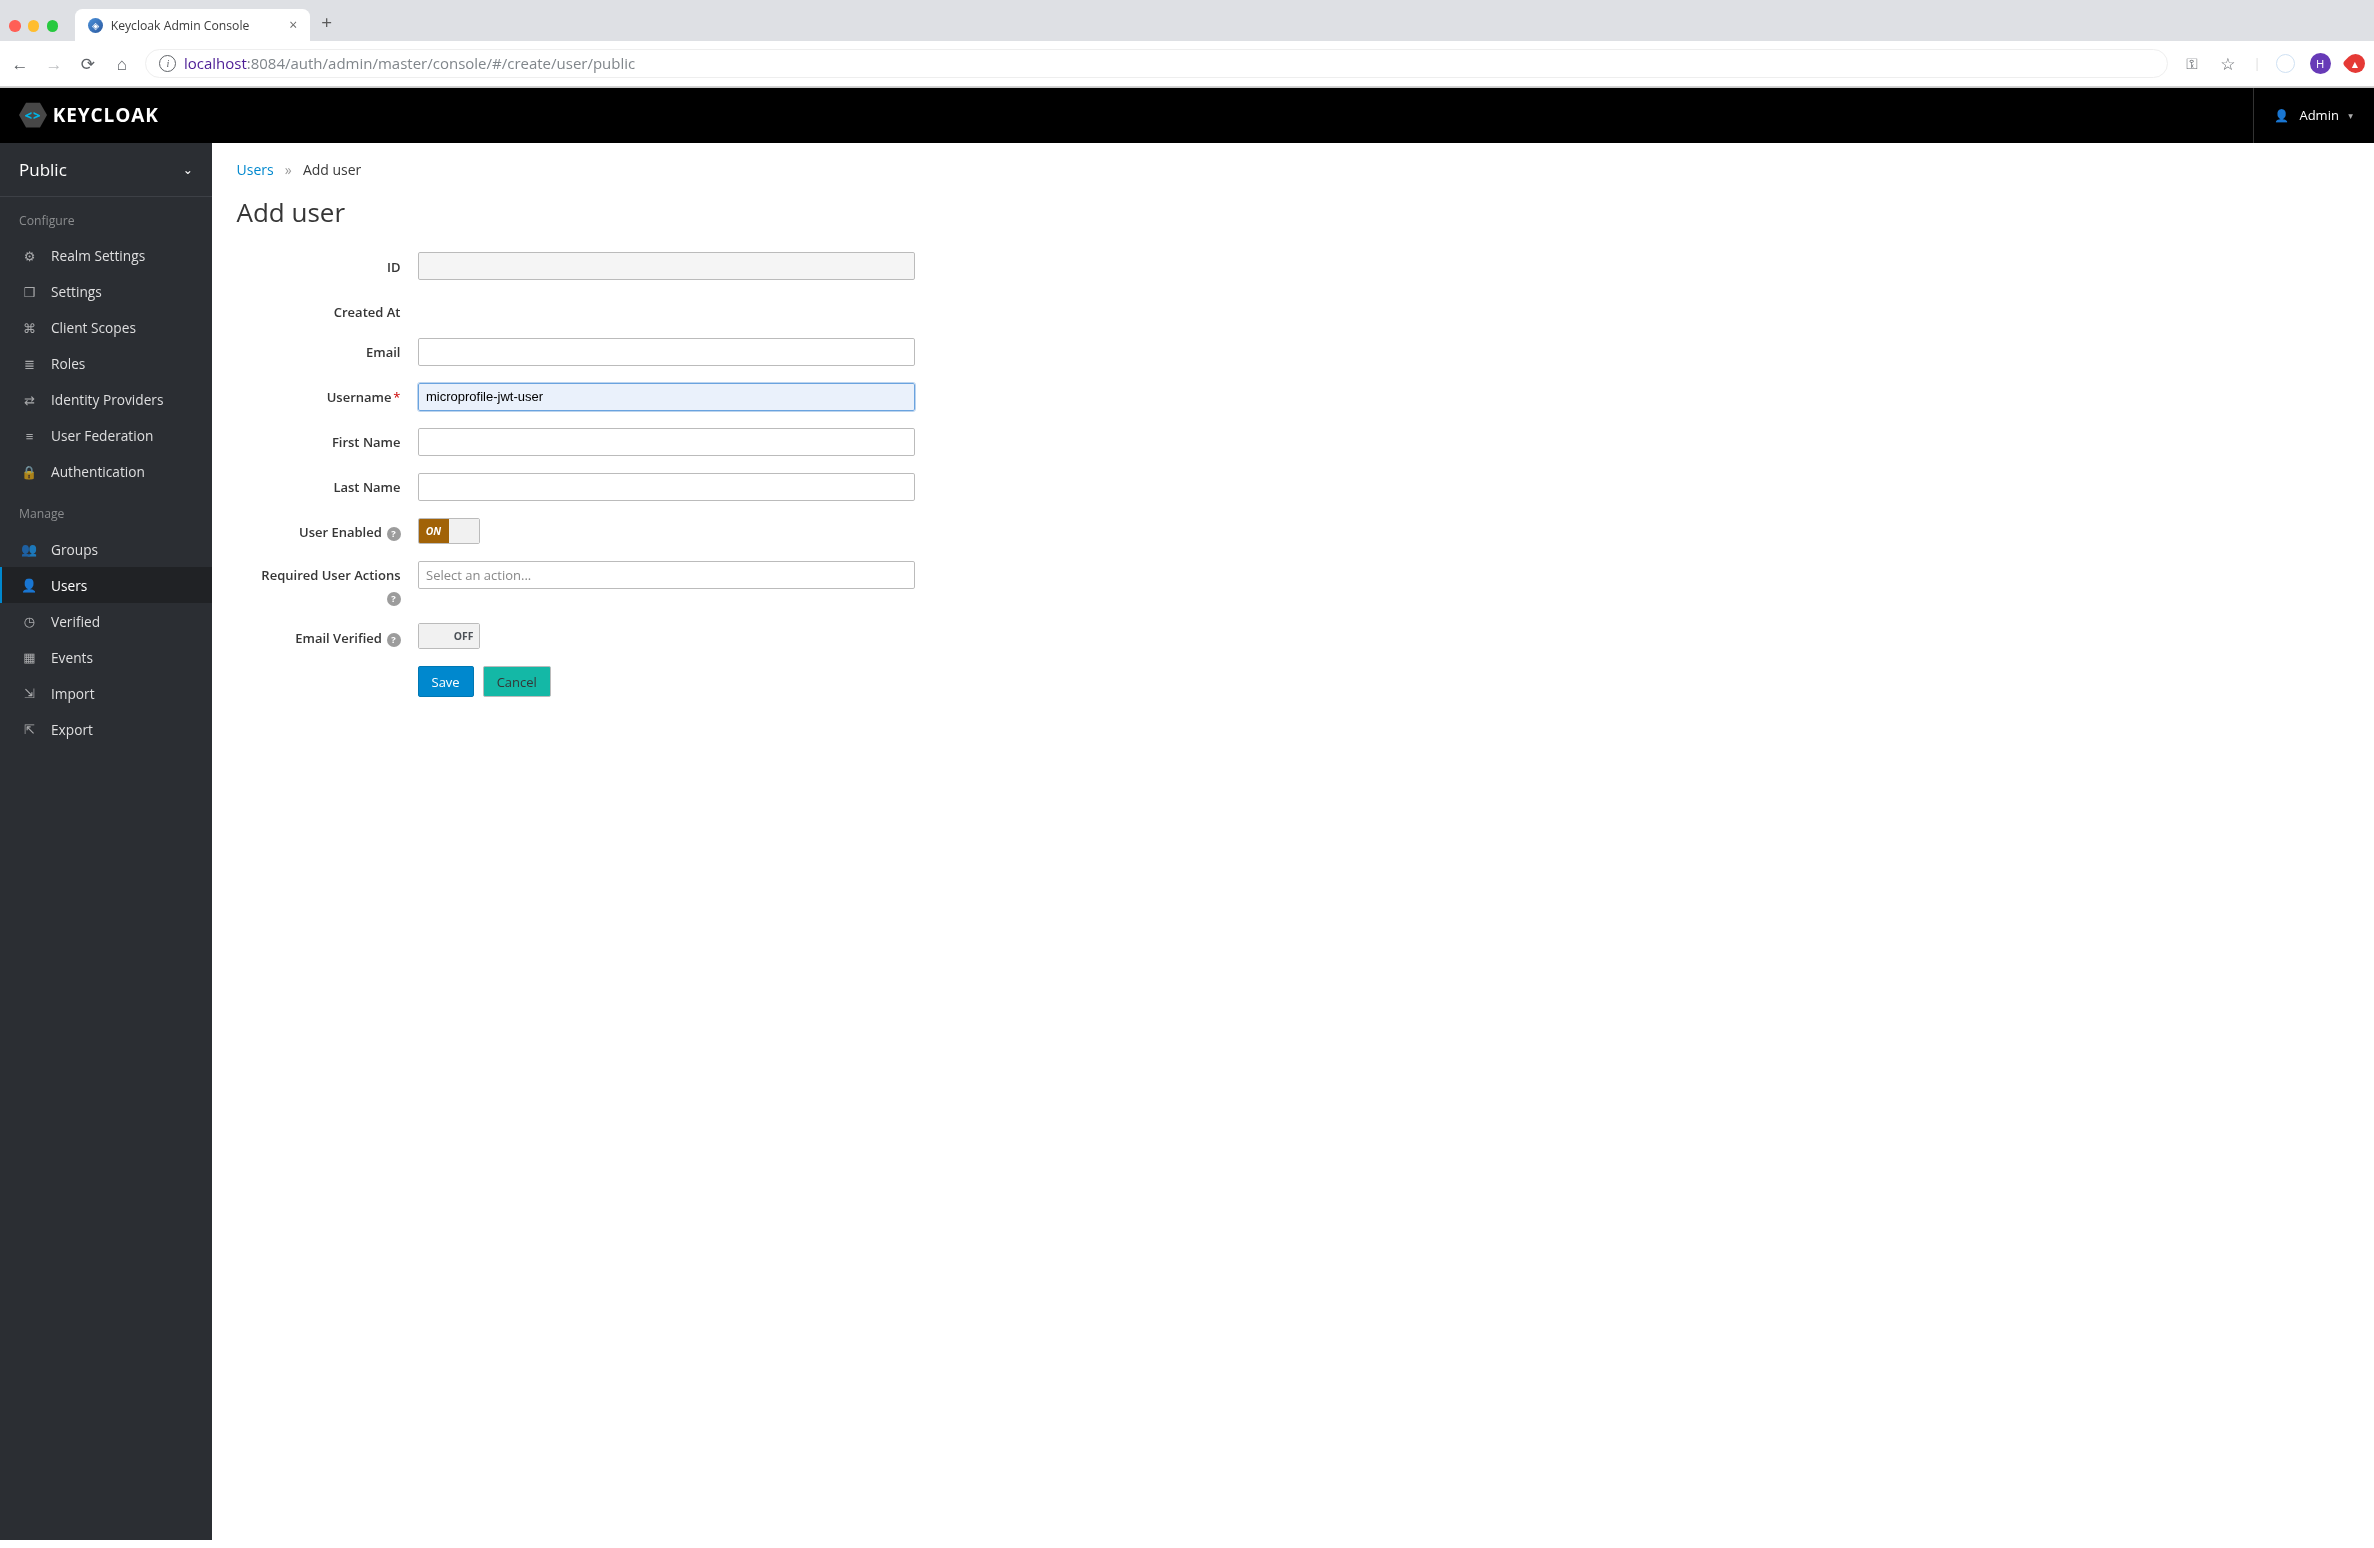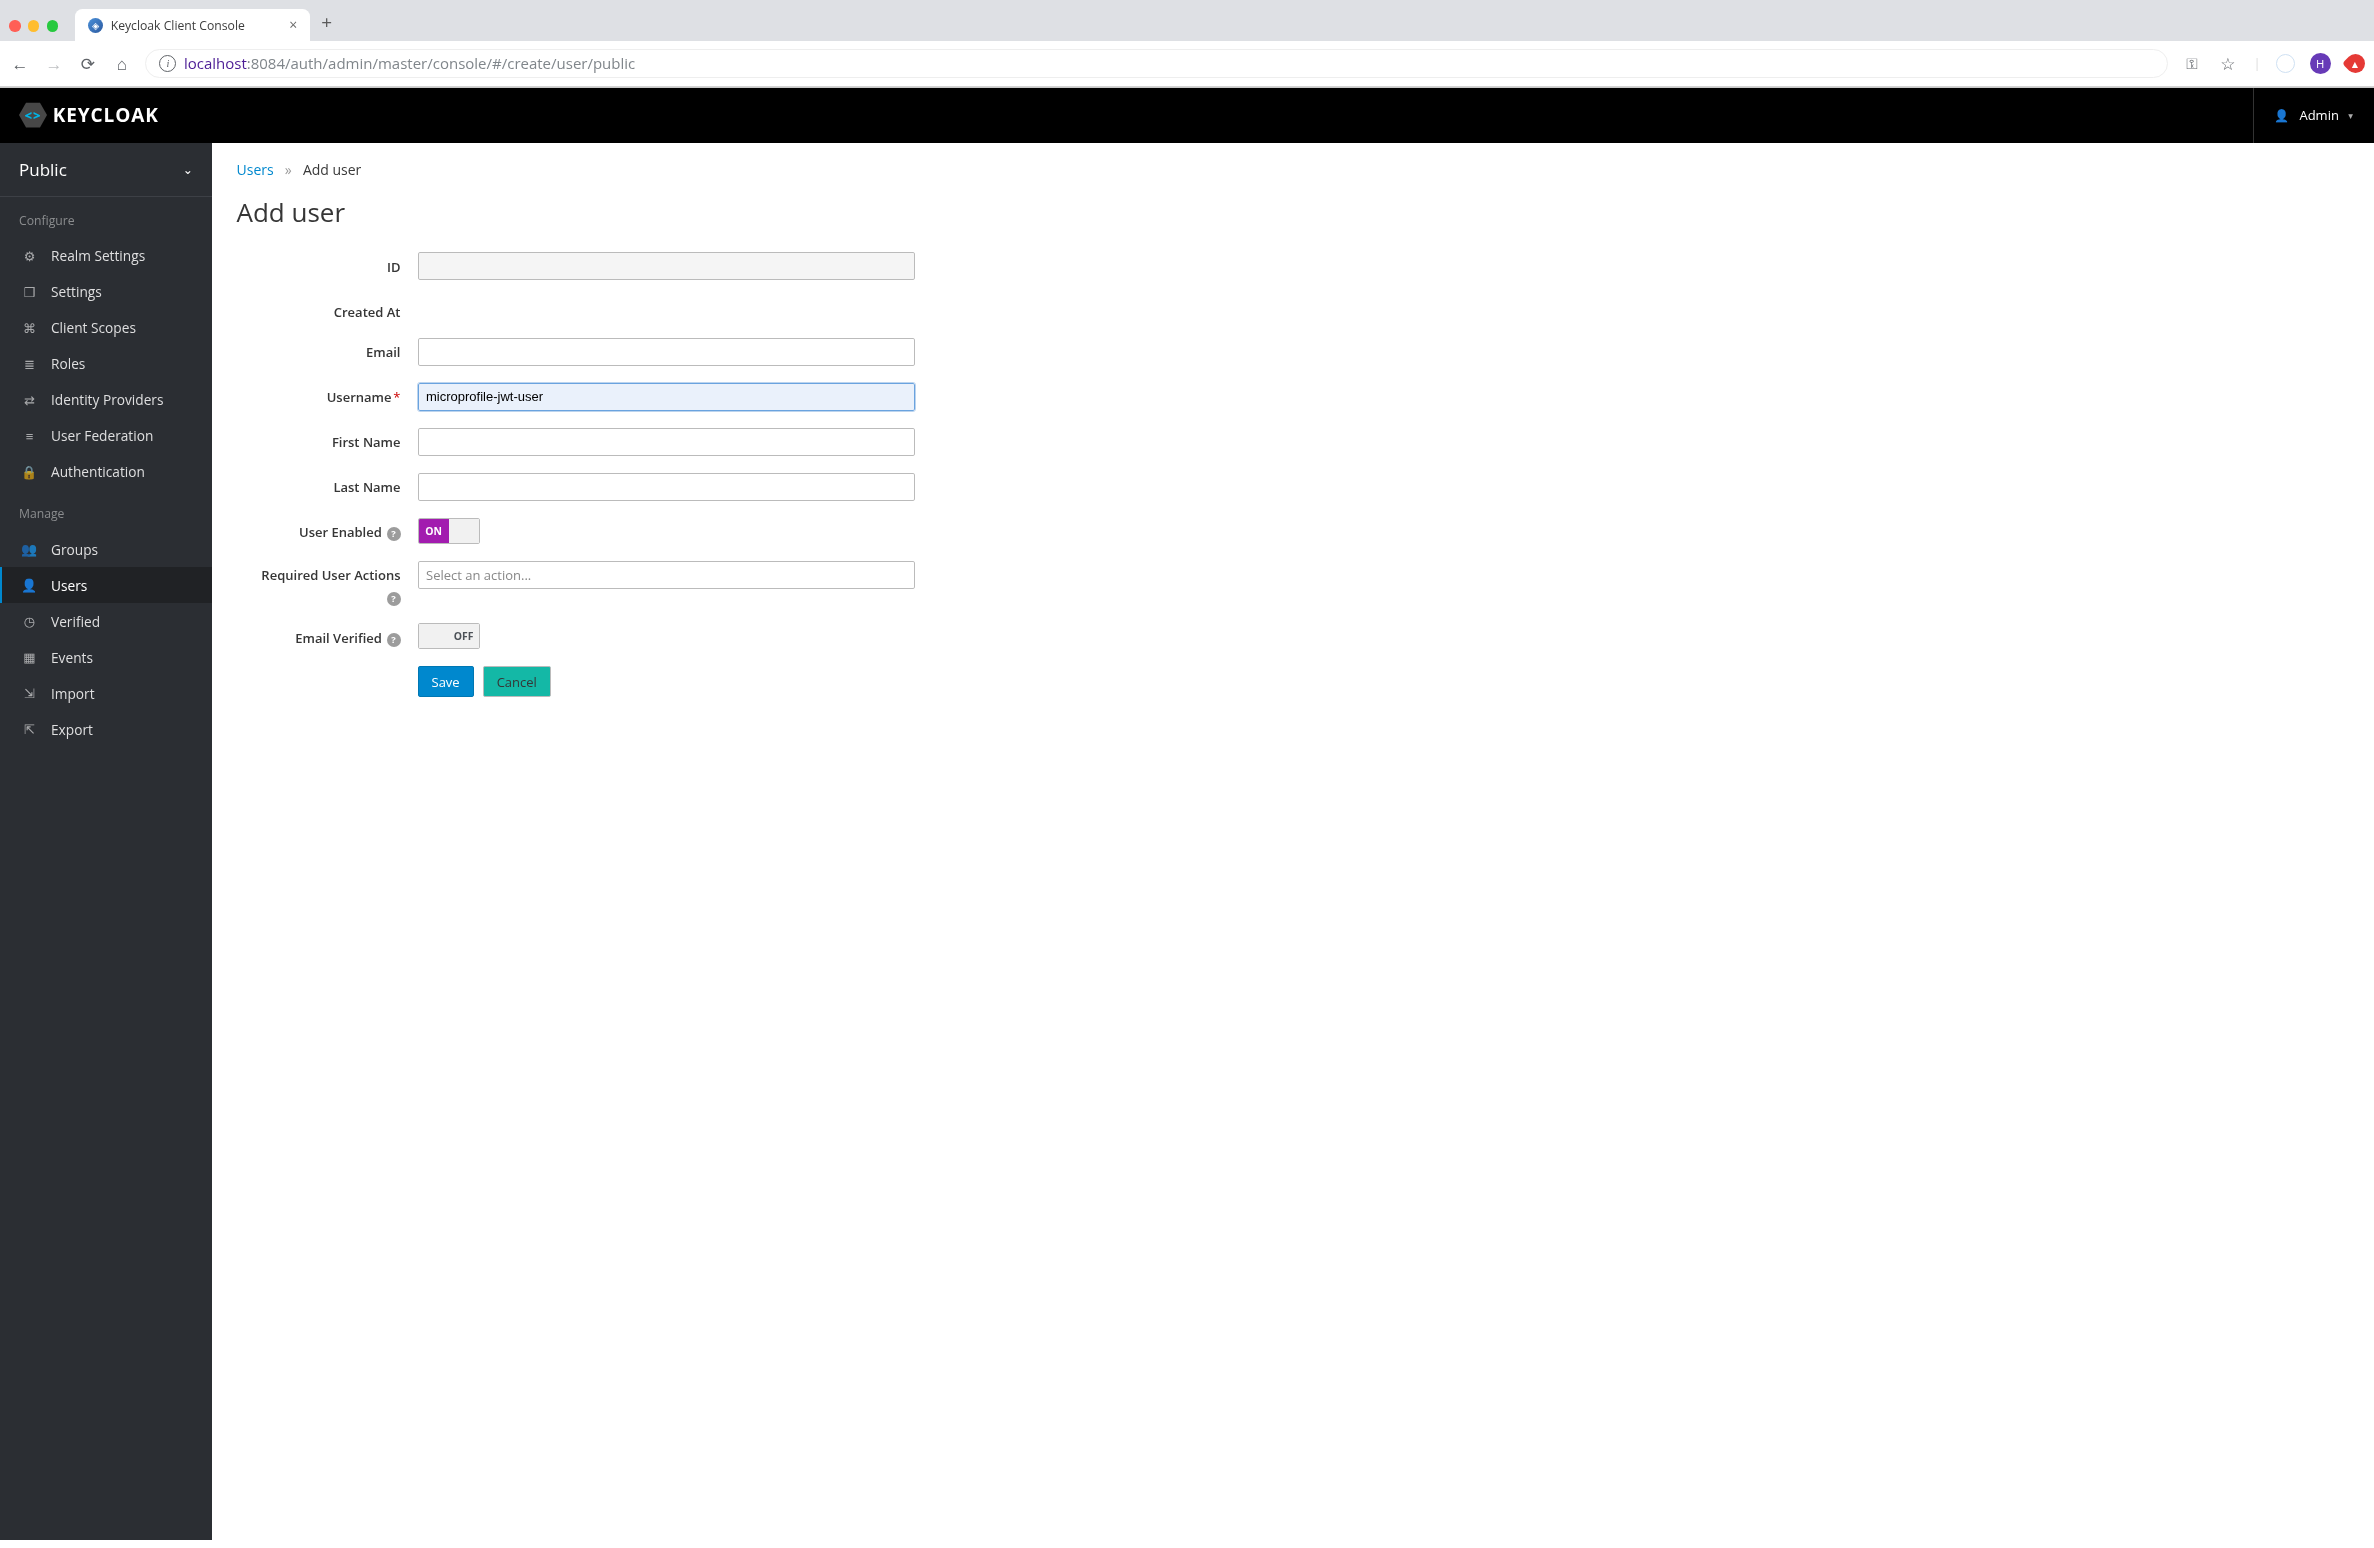--- a/index.html
+++ b/index.html
@@ -112,21 +112,21 @@
   .help-icon{display:inline-block;width:14px;height:14px;border-radius:50%;background:#9c9c9c;color:#fff;font-size:9.4px;text-align:center;line-height:14px;margin-left:4.7px;font-weight:700;}
   input.text-input, .select-input{
     width:100%;height:28px;border:0.9px solid #bbb;border-radius:1.9px;padding:0 7.5px;font-size:13px;background:#fff;
   }
   input.text-input.readonly{background:#f5f5f5;}
   .select-input{color:#888;display:flex;align-items:center;}
 
   
   .switch{width:62px;height:26px;border:0.9px solid #bbb;border-radius:1.9px;display:flex;overflow:hidden;font-size:10.4px;font-weight:700;cursor:pointer;}
   .switch .seg{flex:1;display:flex;align-items:center;justify-content:center;}
-  .switch.on .seg.on{background:#a21caf;color:#fff;}
+  .switch.on .seg.on{background:#a16207;color:#fff;font-style:italic;}
   .switch.on .seg.off{background:#f1f1f1;color:#f1f1f1;}
   .switch.off .seg.on{background:#f1f1f1;color:#f1f1f1;}
   .switch.off .seg.off{background:#f1f1f1;color:#4d5258;}
 
   
   .btn{display:inline-block;padding:5.6px 13px;border-radius:1.9px;font-size:13px;cursor:pointer;margin-right:5.6px;}
   .btn-primary{background:#0088ce;border:0.9px solid #0077b3;color:#fff;}
   .btn-default{background:#14b8a6;border:0.9px solid #bbb;color:#363636;}
 
   
@@ -137,21 +137,21 @@
 
 <div class="browser-chrome">
   <div class="tabstrip">
     <div class="traffic-lights">
       <div class="tl tl-red"></div>
       <div class="tl tl-yellow"></div>
       <div class="tl tl-green"></div>
     </div>
     <div class="tab">
       <span class="favicon">◈</span>
-      <span>Keycloak Client Console</span>
+      <span>Keycloak Admin Console</span>
       <span class="close-x">×</span>
     </div>
     <div class="newtab-btn">+</div>
   </div>
   <div class="addressbar-row">
     <span class="ab-icon">←</span>
     <span class="ab-icon" style="opacity:.4">→</span>
     <span class="ab-icon">⟳</span>
     <span class="ab-icon">⌂</span>
     <div class="addressbar">

